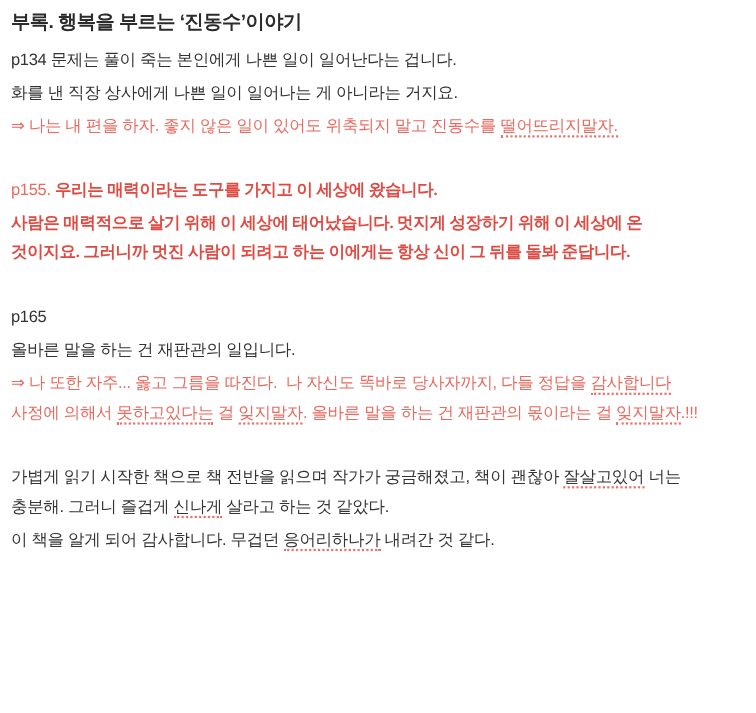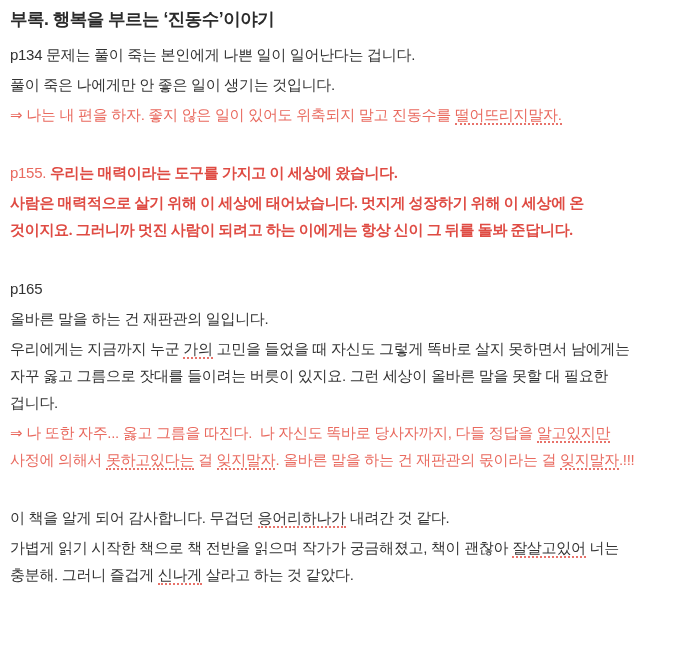--- a/index.html
+++ b/index.html
@@ -50,41 +50,40 @@
 </style>
 </head>
 <body>
 
 <div class="doc">
 
   <h1 class="title">부록. 행복을 부르는 ‘진동수’이야기</h1>
 
   <p class="line">p134 문제는 풀이 죽는 본인에게 나쁜 일이 일어난다는 겁니다.</p>
 
+  <p class="line">화를 낸 직장 상사에게 나쁜 일이 일어나는 게 아니라는 거지요.</p>
 
-  <p class="line">풀이 죽은 나에게만 안 좋은 일이 생기는 것입니다.</p>
 
   <p class="line red"><span>⇒ 나는 내 편을 하자. 좋지 않은 일이 있어도 위축되지 말고 진동수를 </span><span class="sp">떨어뜨리지말자.</span></p>
 
   <div class="spacer"></div>
 
   <p class="line red"><span>p155. </span><span class="bold">우리는 매력이라는 도구를 가지고 이 세상에 왔습니다.</span></p>
 
   <p class="line red bold">사람은 매력적으로 살기 위해 이 세상에 태어났습니다. 멋지게 성장하기 위해 이 세상에 온 것이지요. 그러니까 멋진 사람이 되려고 하는 이에게는 항상 신이 그 뒤를 돌봐 준답니다.</p>
 
   <div class="spacer"></div>
 
   <p class="line">p165</p>
 
   <p class="line">올바른 말을 하는 건 재판관의 일입니다.</p>
 
-  <p class="line"><span>우리에게는 지금까지 누군 </span><span class="sp">가의</span><span> 고민을 들었을 때 자신도 그렇게 똑바로 살지 못하면서 남에게는 자꾸 옳고 그름으로 잣대를 들이려는 버릇이 있지요. 그런 세상이 올바른 말을 못할 대 필요한 겁니다.</span></p>
 
 
-  <p class="line red"><span>⇒ 나 또한 자주... 옳고 그름을 따진다.  나 자신도 똑바로 당사자까지, 다들 정답을 </span><span class="sp">알고있지만</span><span> 사정에 의해서 </span><span class="sp">못하고있다는</span><span> 걸 </span><span class="sp">잊지말자</span><span>. 올바른 말을 하는 건 재판관의 몫이라는 걸 </span><span class="sp">잊지말자</span><span>.!!!</span></p>
+  <p class="line red"><span>⇒ 나 또한 자주... 옳고 그름을 따진다.  나 자신도 똑바로 당사자까지, 다들 정답을 </span><span class="sp">감사합니다</span><span> 사정에 의해서 </span><span class="sp">못하고있다는</span><span> 걸 </span><span class="sp">잊지말자</span><span>. 올바른 말을 하는 건 재판관의 몫이라는 걸 </span><span class="sp">잊지말자</span><span>.!!!</span></p>
 
   <div class="spacer"></div>
 
+  <p class="line"><span>가볍게 읽기 시작한 책으로 책 전반을 읽으며 작가가 궁금해졌고, 책이 괜찮아 </span><span class="sp">잘살고있어</span><span> 너는 충분해. 그러니 즐겁게 </span><span class="sp">신나게</span><span> 살라고 하는 것 같았다.</span></p>
+
   <p class="line"><span>이 책을 알게 되어 감사합니다. 무겁던 </span><span class="sp">응어리하나가</span><span> 내려간 것 같다.</span></p>
-
-  <p class="line"><span>가볍게 읽기 시작한 책으로 책 전반을 읽으며 작가가 궁금해졌고, 책이 괜찮아 </span><span class="sp">잘살고있어</span><span> 너는 충분해. 그러니 즐겁게 </span><span class="sp">신나게</span><span> 살라고 하는 것 같았다.</span></p>
 
 </div>
 
 </body></html>

